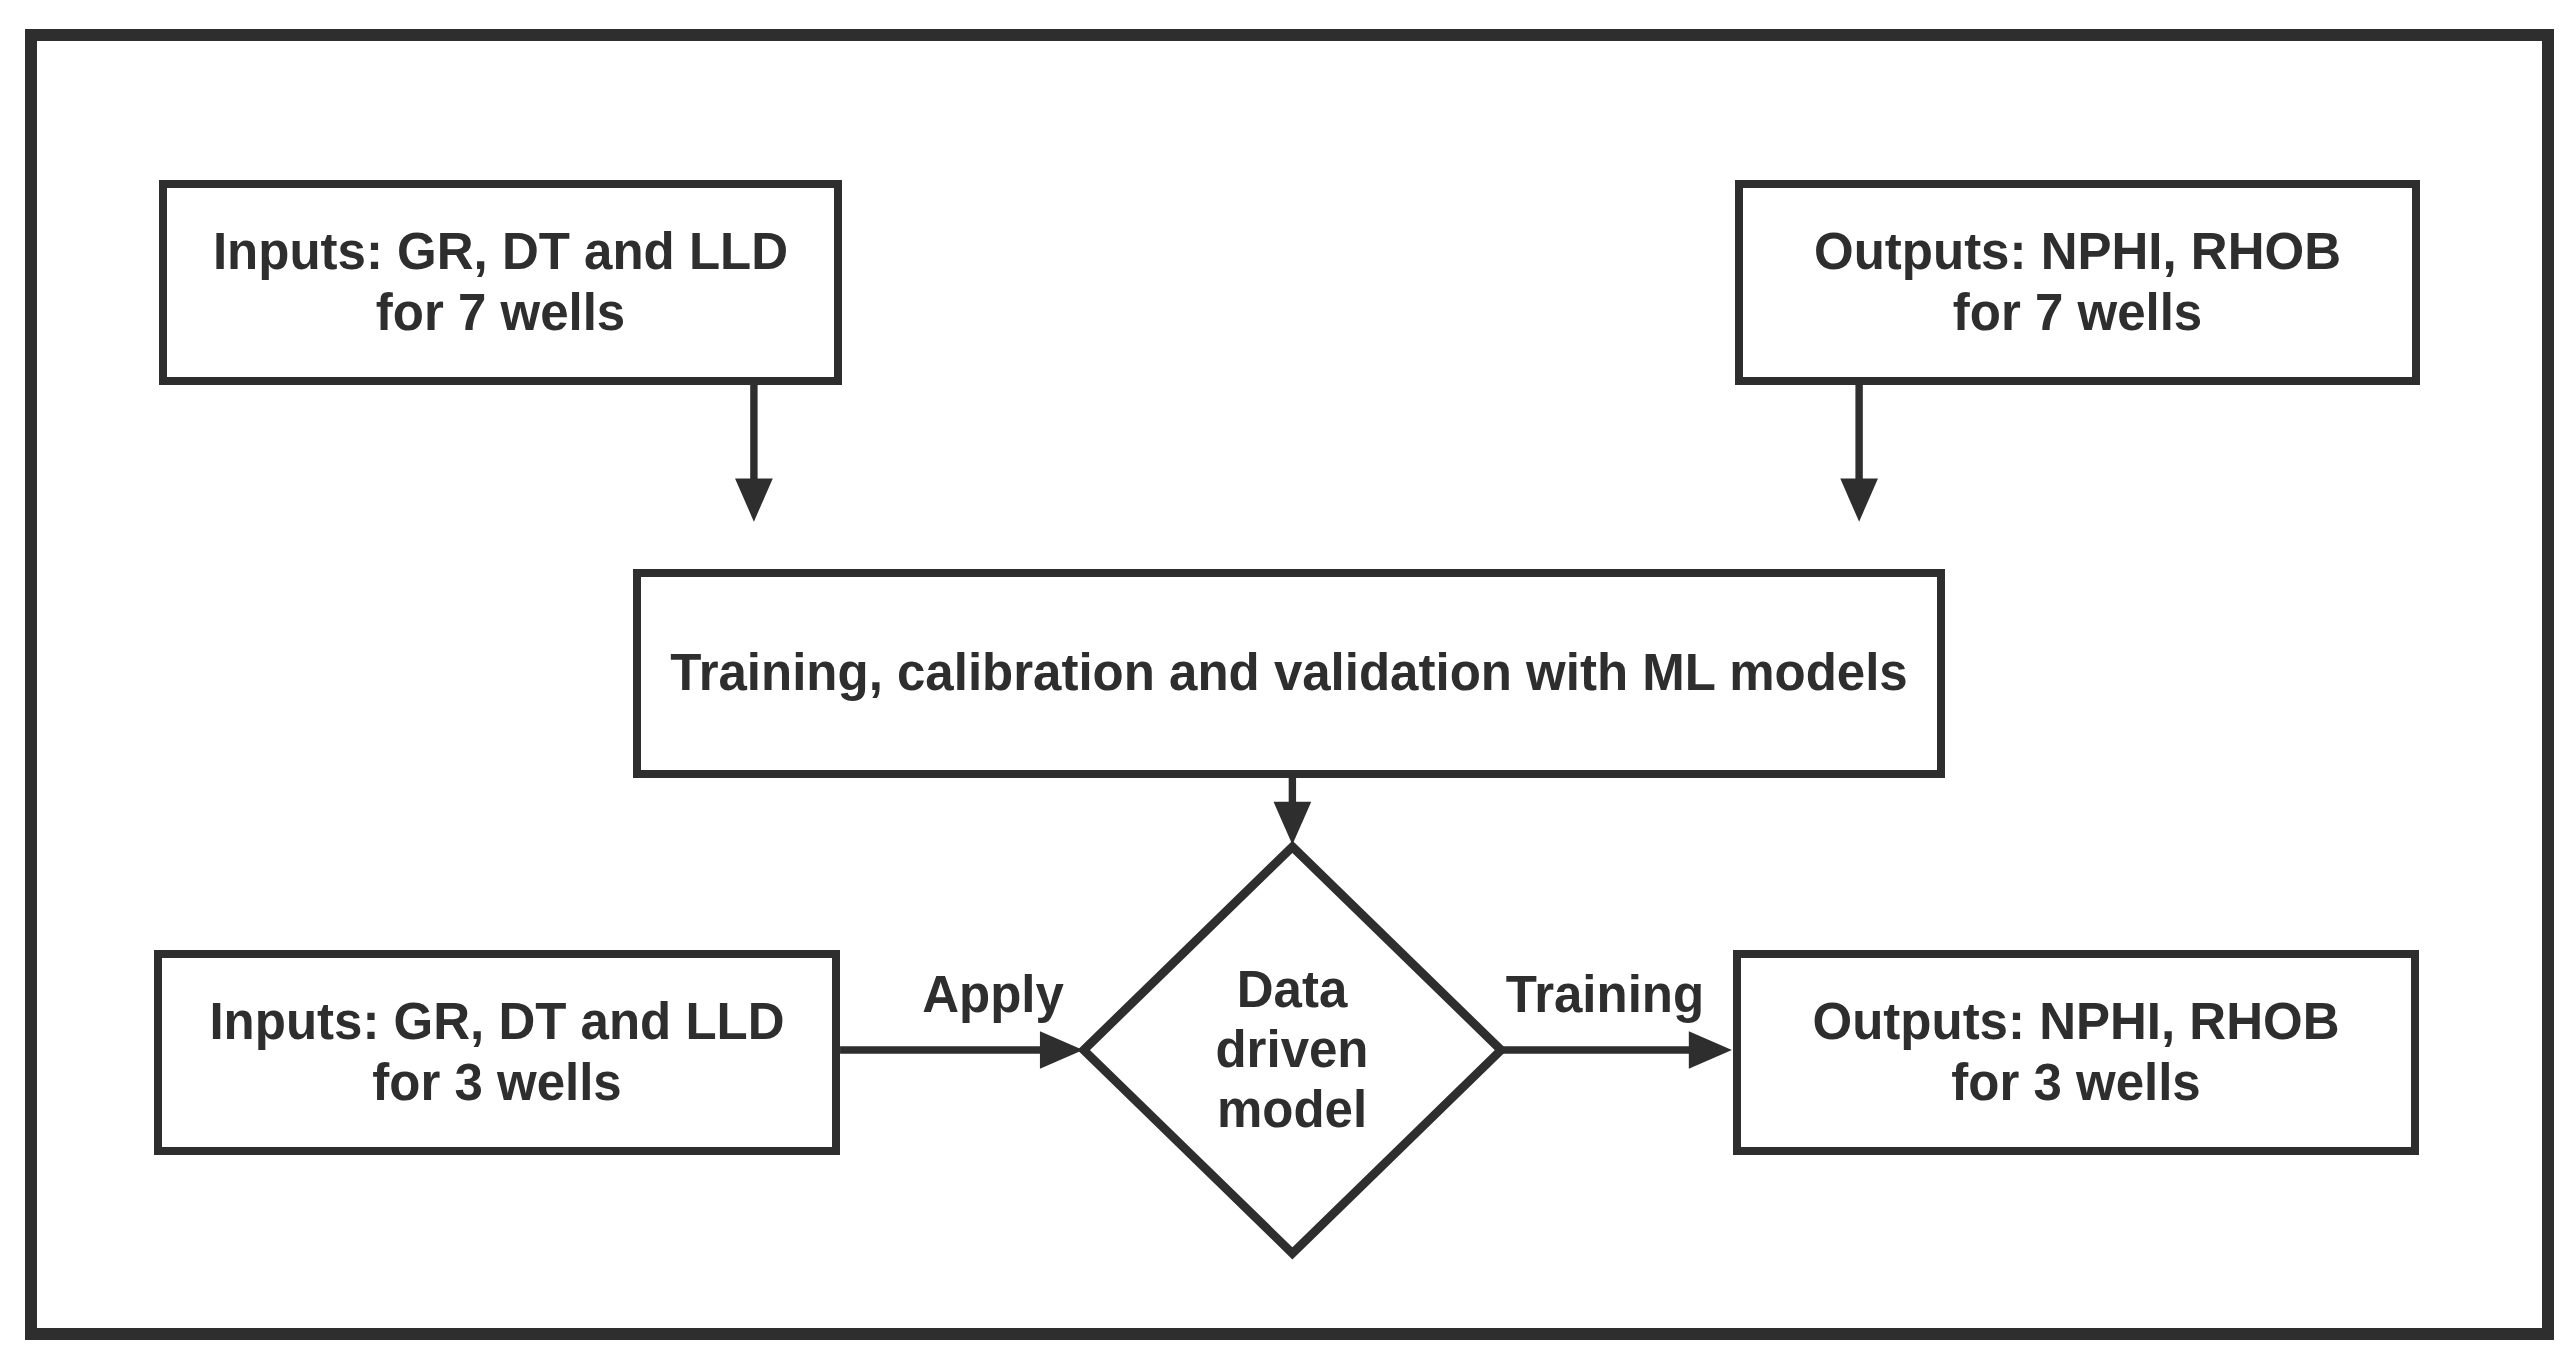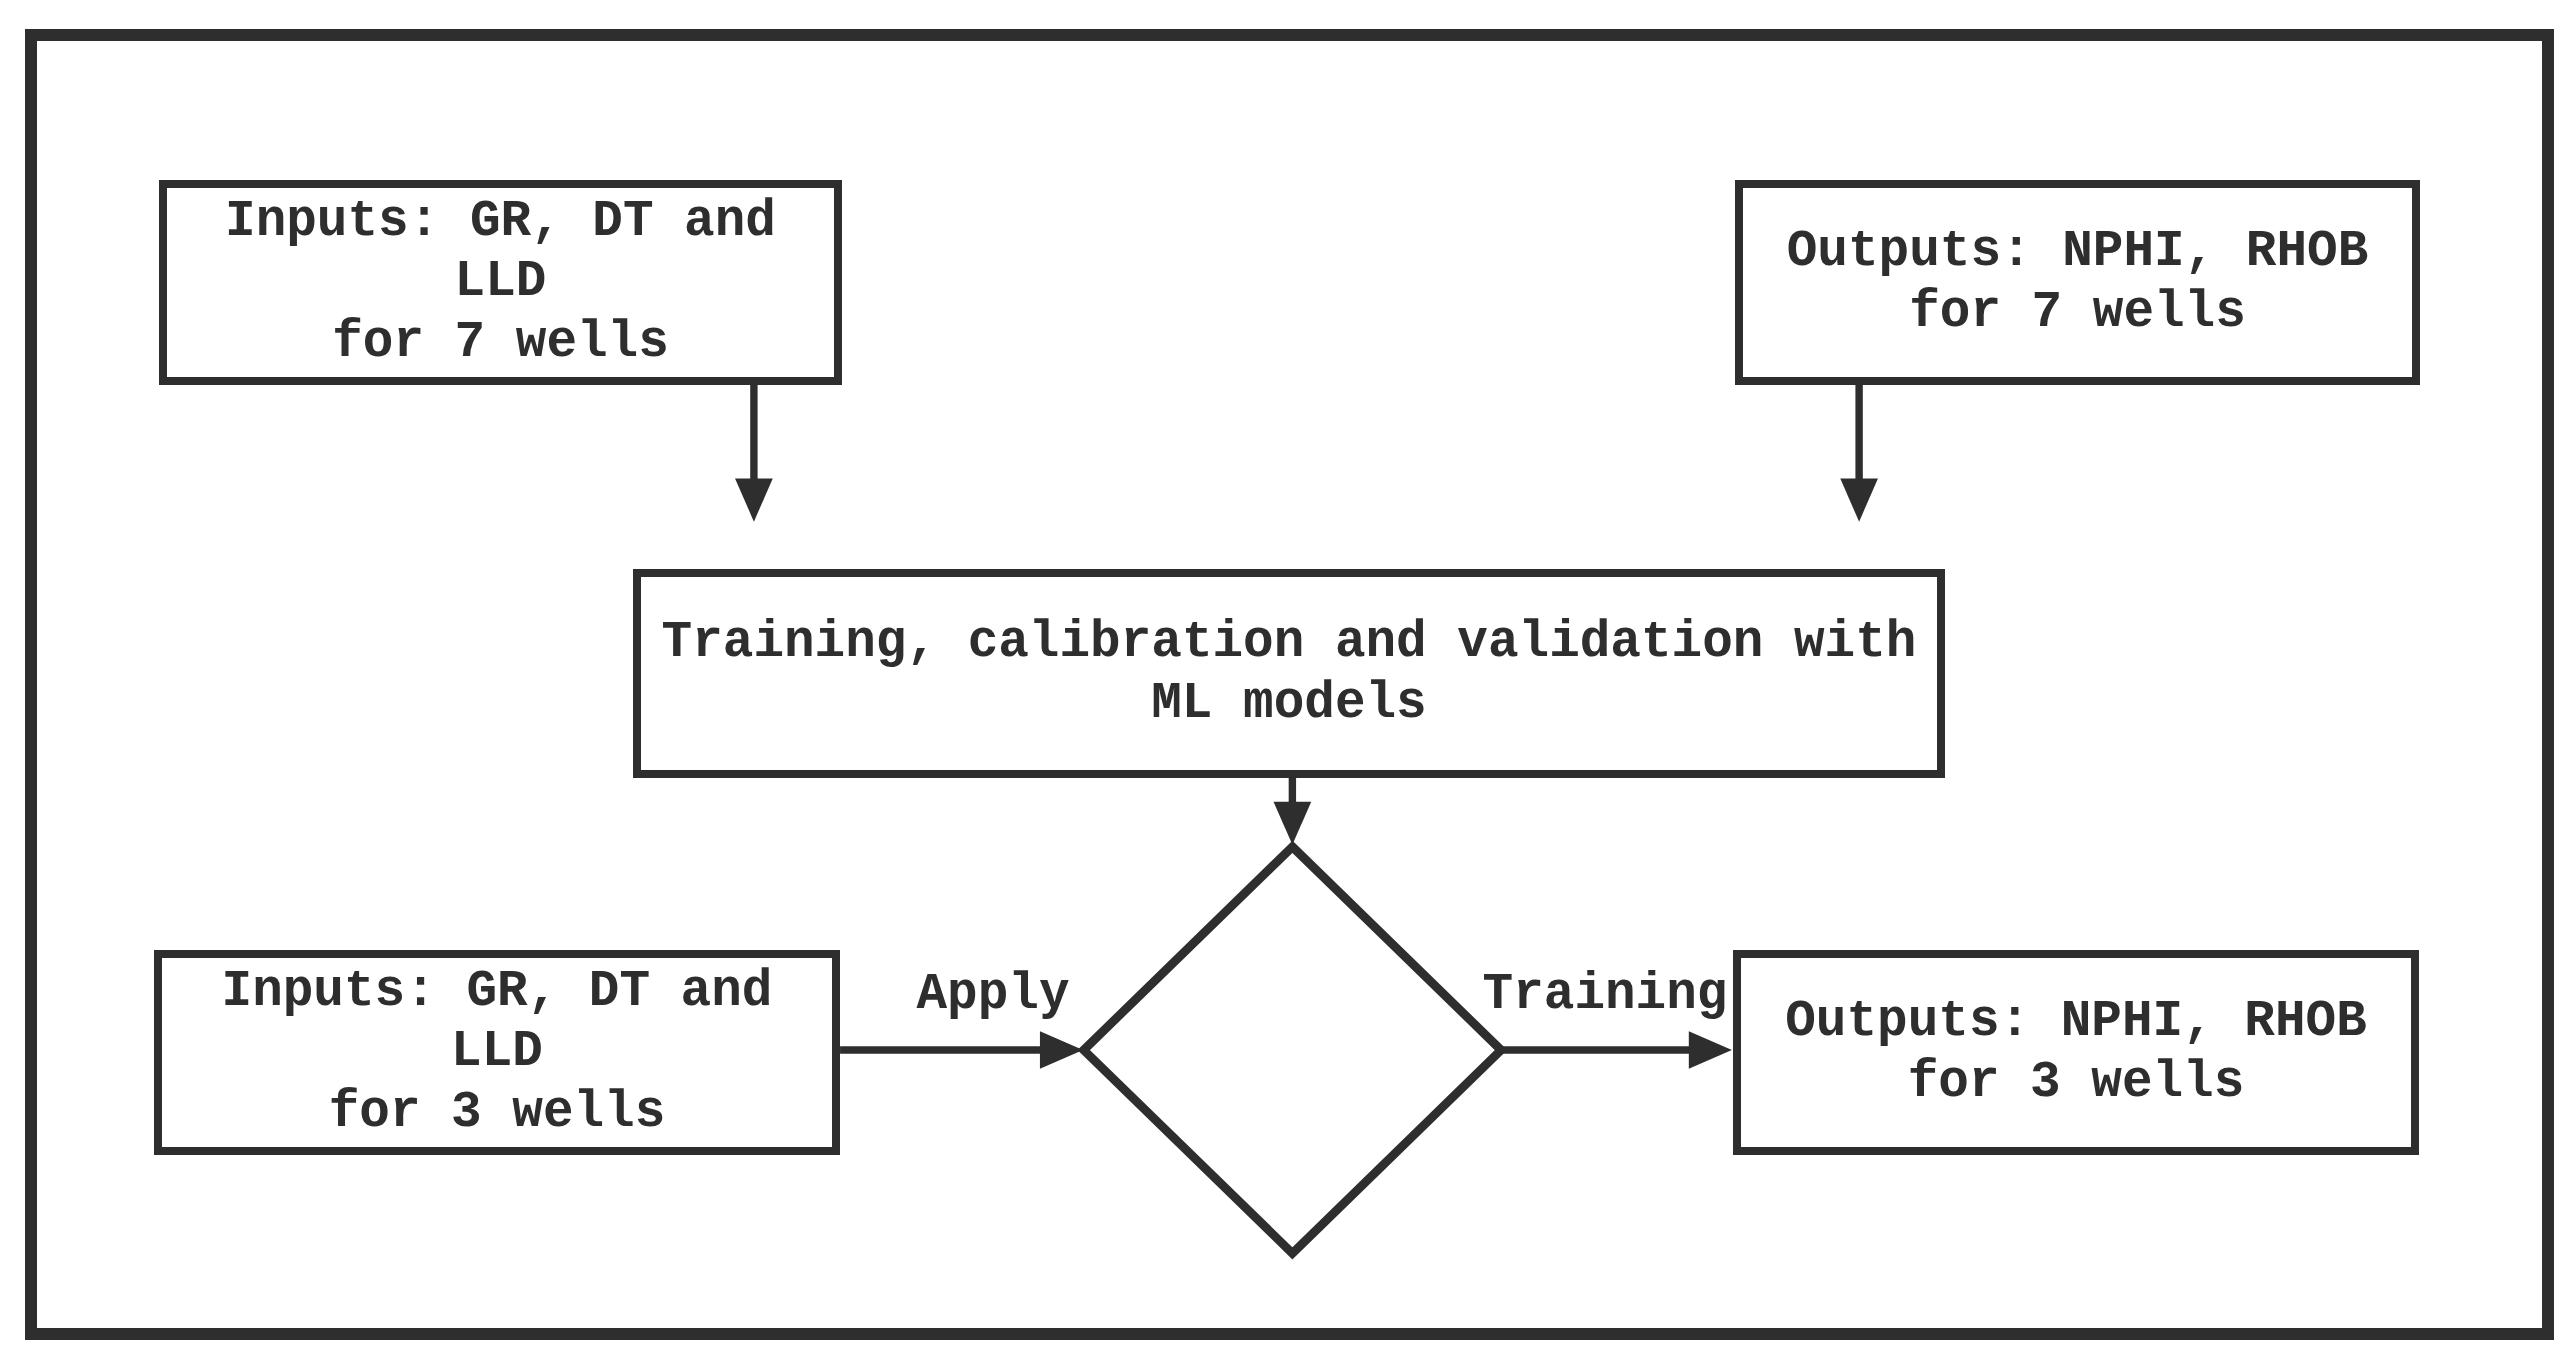--- a/index.html
+++ b/index.html
@@ -10,21 +10,20 @@
   html, body {
     width: 2576px; height: 1363px;
     background: var(--bg);
     font-family: "Liberation Sans", "DejaVu Sans", sans-serif;
     overflow: hidden;
   }
   .canvas {
     position: relative;
     width: 2576px; height: 1108px;
     background: var(--bg);
-    font-family: Liberation Mono, monospace;
   }
   .frame {
     position: absolute;
     left: 25px; top: 29px;
     width: 2529px; height: 1311px;
     border: 12px solid var(--ink);
     background: transparent;
   }
   .connector-layer {
     position: absolute;
@@ -127,20 +126,23 @@
 
   <div class="node node-training">
     <span>Training, calibration and validation with ML models</span>
   </div>
 
   <div class="node node-inputs3">
     <span>Inputs: GR, DT and LLD
 for 3 wells</span>
   </div>
 
+  <div class="diamond-label">Data
+driven
+model</div>
 
   <div class="node node-outputs3">
     <span>Outputs: NPHI, RHOB
 for 3 wells</span>
   </div>
 
   <div class="edge-label edge-label-apply">Apply</div>
 
   <div class="edge-label edge-label-predict">Training</div>
 

